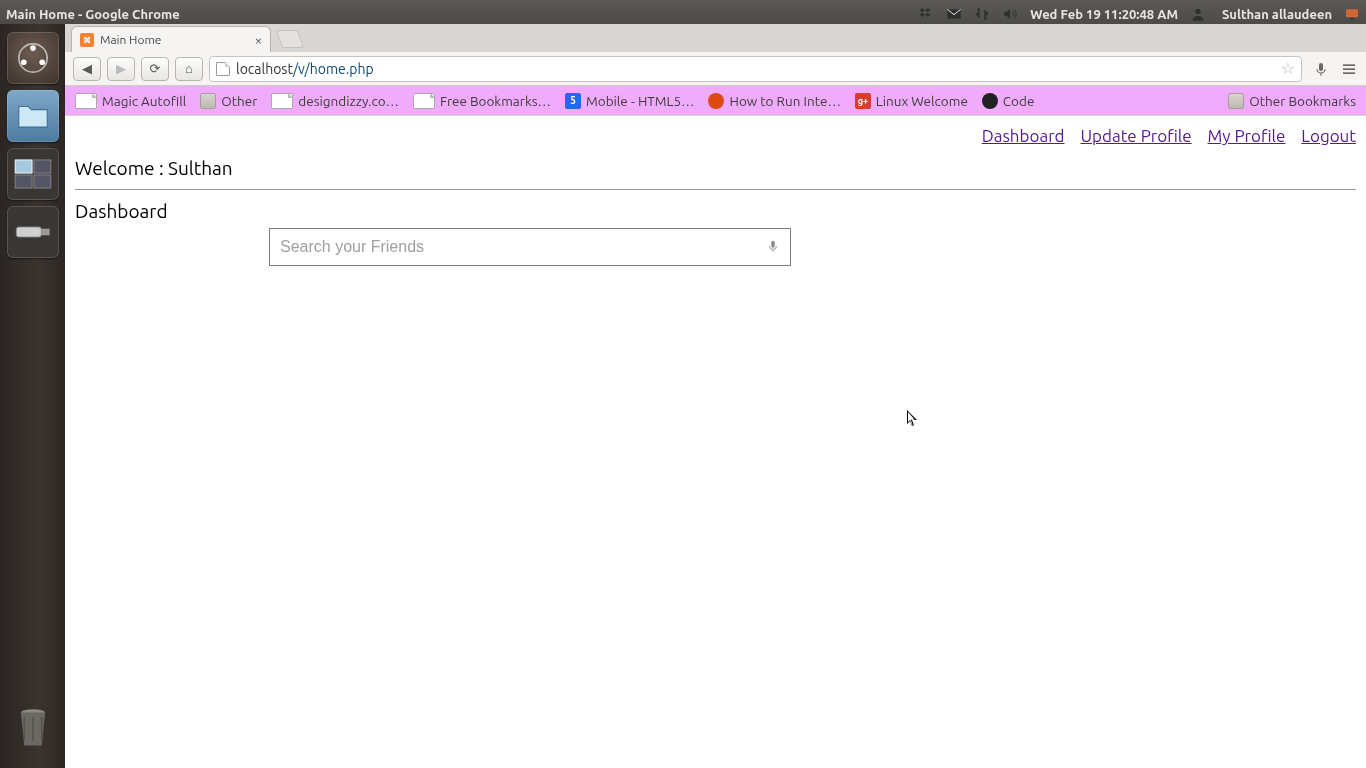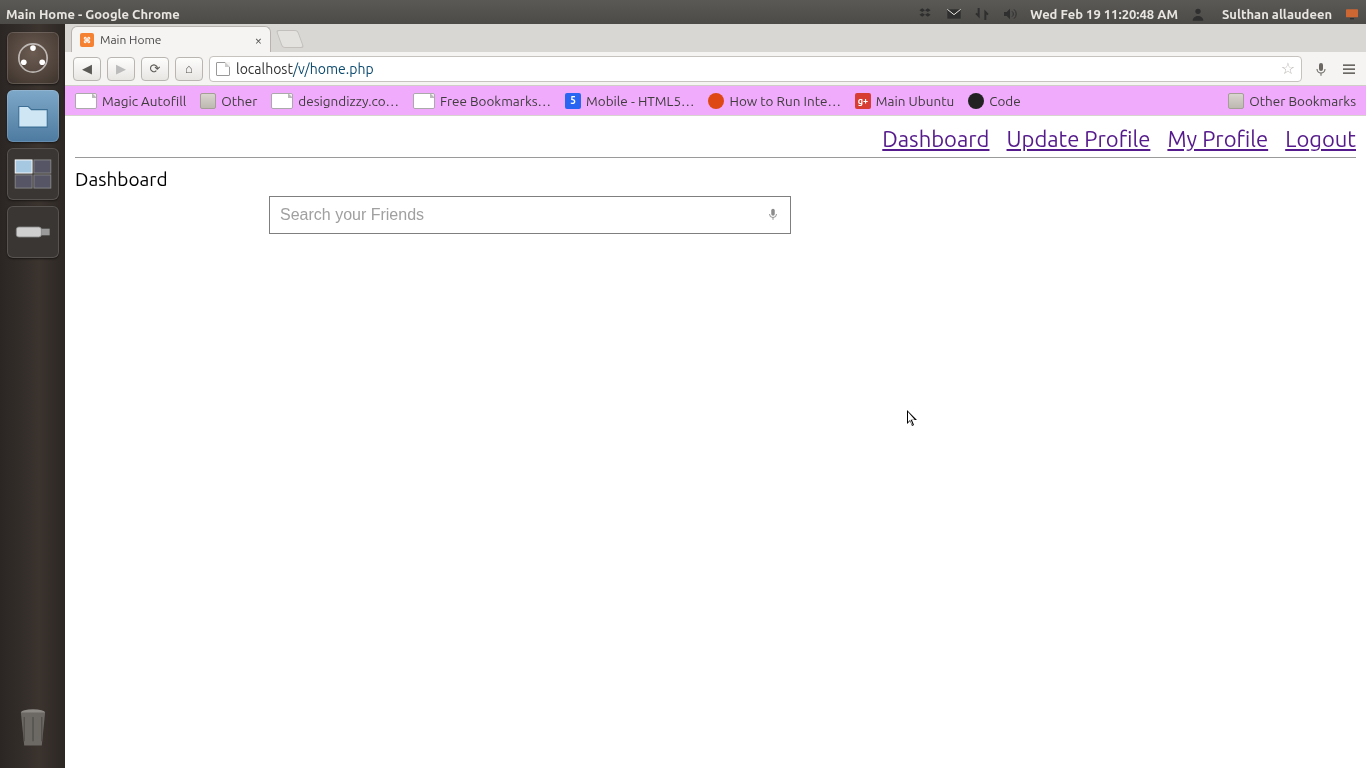--- a/index.html
+++ b/index.html
@@ -185,21 +185,21 @@
 
 .page {
   flex: 1;
   background: #fff;
   padding: 10px 10px 0 10px;
   overflow: auto;
   color: #000;
 }
 .page .top-links {
   text-align: right;
-  font-size: 22px;
+  font-size: 17px;
   padding-bottom: 6px;
 }
 .page .top-links a {
   color: #551a8b;
   text-decoration: underline;
   margin-left: 12px;
 }
 .page .welcome {
   font-size: 19px;
   padding: 6px 0 10px 0;
@@ -408,39 +408,42 @@
     <div class="bm-item">
         <span class="ico html5">5</span>
         <span>Mobile - HTML5…</span>
       </div>
     <div class="bm-item">
         <span class="ico ubuntu"></span>
         <span>How to Run Inte…</span>
       </div>
     <div class="bm-item">
         <span class="ico gplus">g+</span>
-        <span>Main Ubuntu</span>
+        <span>Linux Welcome</span>
       </div>
     <div class="bm-item">
         <span class="ico gh"></span>
         <span>Code</span>
       </div>
     <span class="spacer"></span>
     <div class="bm-item">
         <span class="ico folder"></span>
         <span>Other Bookmarks</span>
       </div>
   </div>
 
   <div class="page">
     <div class="top-links">
       <a href="#">Dashboard</a>
       <a href="#">Update Profile</a>
       <a href="#">My Profile</a>
       <a href="#">Logout</a>
+    </div>
+    <div class="welcome">
+      <span>Welcome : </span><span>Sulthan</span>
     </div>
     <hr>
     <div class="section-title">Dashboard</div>
     <div class="search-wrap">
       <div class="search-box">
         <input type="text" placeholder="Search your Friends" style="">
         <span class="mic">
           <svg width="14" height="18" viewBox="0 0 24 24">
               <rect x="9" y="3" width="6" height="12" rx="3" fill="#8c8c8c"></rect>
               <path d="M6 12a6 6 0 0012 0M12 18v4" stroke="#8c8c8c" stroke-width="1.6" fill="none"></path>

